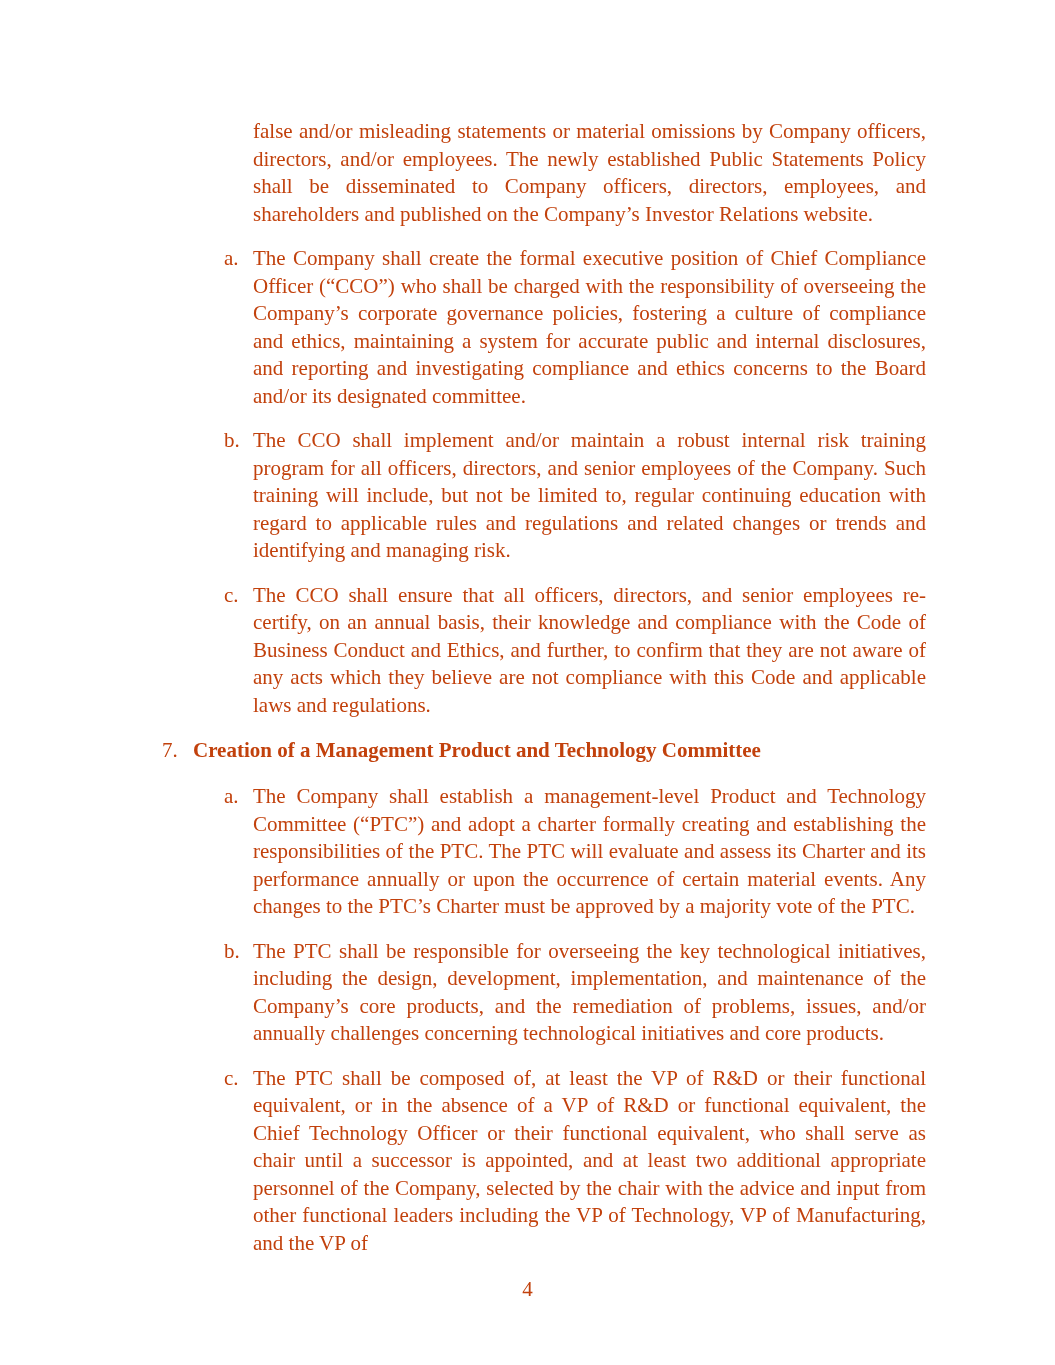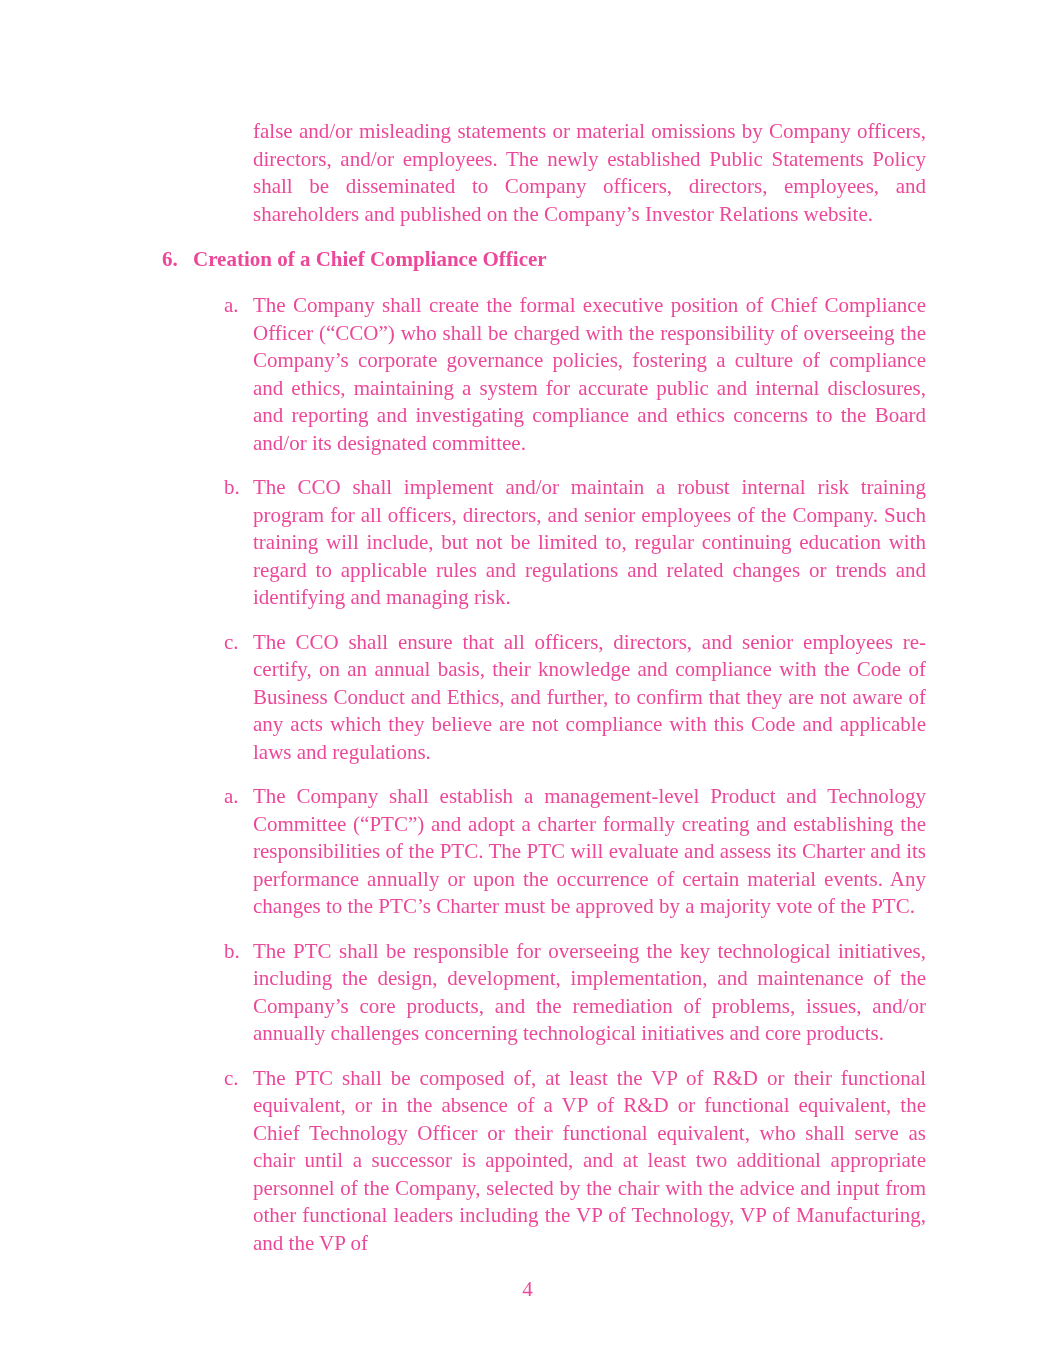--- a/index.html
+++ b/index.html
@@ -9,21 +9,21 @@
   }
   .page {
     position: relative;
     width: 1055px;
     height: 1365px;
     background: #ffffff;
     overflow: hidden;
     font-family: "Liberation Serif", "DejaVu Serif", serif;
     font-size: 21px;
     line-height: 27.5px;
-    color: #ec4899;
+    color: #c2410c;
   }
   .doc {
     padding-top: 118px;
   }
   .para {
     margin: 0 0 17px 253px;
     width: 673px;
     text-align: justify;
   }
   .heading {
@@ -59,36 +59,36 @@
   }
 </style>
 </head>
 <body>
 
 <div class="page">
   <div class="doc">
 
     <p class="para">false and/or misleading statements or material omissions by Company officers, directors, and/or employees. The newly established Public Statements Policy shall be disseminated to Company officers, directors, employees, and shareholders and published on the Company’s Investor Relations website.</p>
 
-    <div class="heading">
-      <span class="h-num">6.</span><span class="h-title">Creation of a Chief Compliance Officer</span>
-    </div>
 
     <div class="item">
       <span class="marker">a.</span><span class="item-text">The Company shall create the formal executive position of Chief Compliance Officer (“CCO”) who shall be charged with the responsibility of overseeing the Company’s corporate governance policies, fostering a culture of compliance and ethics, maintaining a system for accurate public and internal disclosures, and reporting and investigating compliance and ethics concerns to the Board and/or its designated committee.</span>
     </div>
 
     <div class="item">
       <span class="marker">b.</span><span class="item-text">The CCO shall implement and/or maintain a robust internal risk training program for all officers, directors, and senior employees of the Company. Such training will include, but not be limited to, regular continuing education with regard to applicable rules and regulations and related changes or trends and identifying and managing risk.</span>
     </div>
 
     <div class="item">
       <span class="marker">c.</span><span class="item-text">The CCO shall ensure that all officers, directors, and senior employees re-certify, on an annual basis, their knowledge and compliance with the Code of Business Conduct and Ethics, and further, to confirm that they are not aware of any acts which they believe are not compliance with this Code and applicable laws and regulations.</span>
     </div>
 
+    <div class="heading">
+      <span class="h-num regular">7.</span><span class="h-title">Creation of a Management Product and Technology Committee</span>
+    </div>
 
     <div class="item">
       <span class="marker">a.</span><span class="item-text">The Company shall establish a management-level Product and Technology Committee (“PTC”) and adopt a charter formally creating and establishing the responsibilities of the PTC. The PTC will evaluate and assess its Charter and its performance annually or upon the occurrence of certain material events. Any changes to the PTC’s Charter must be approved by a majority vote of the PTC.</span>
     </div>
 
     <div class="item">
       <span class="marker">b.</span><span class="item-text">The PTC shall be responsible for overseeing the key technological initiatives, including the design, development, implementation, and maintenance of the Company’s core products, and the remediation of problems, issues, and/or annually challenges concerning technological initiatives and core products.</span>
     </div>
 
     <div class="item">

